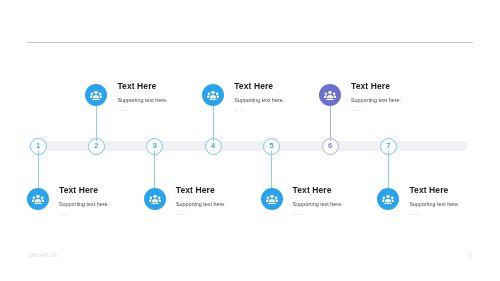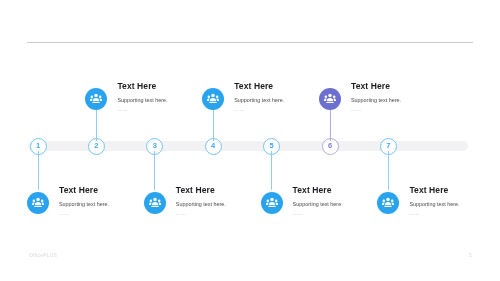--- a/index.html
+++ b/index.html
@@ -73,21 +73,21 @@
     width: 1px;
     margin-left: -0.5px;
     background: #8ecdf4;
   }
   .stem.purple { background: #aeaee2; }
 
   
   .item {
     position: absolute;
     display: flex;
-    align-items: center;
+    align-items: flex-start;
   }
   .icon-circle {
     width: 22px;
     height: 22px;
     border-radius: 50%;
     background: #2aa3ef;
     flex: 0 0 auto;
     display: flex;
     align-items: center;
     justify-content: center;

